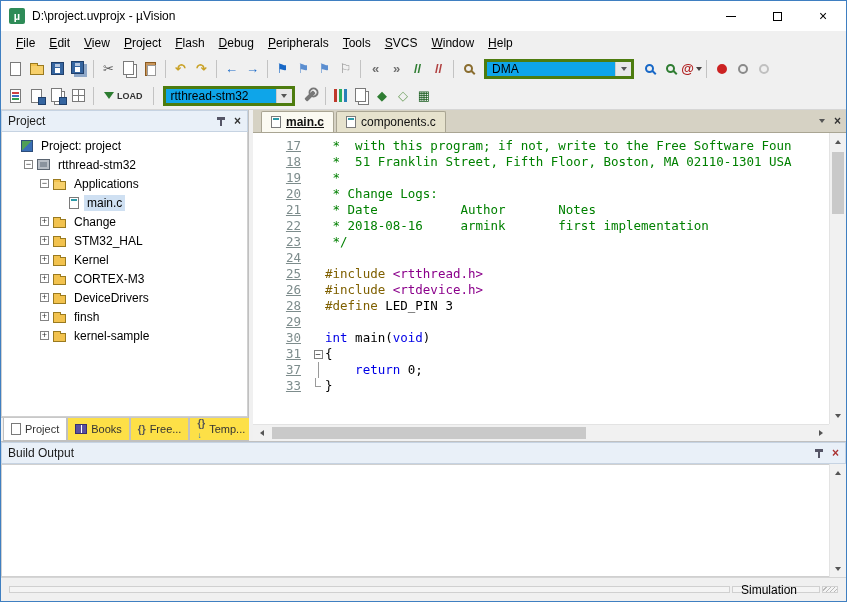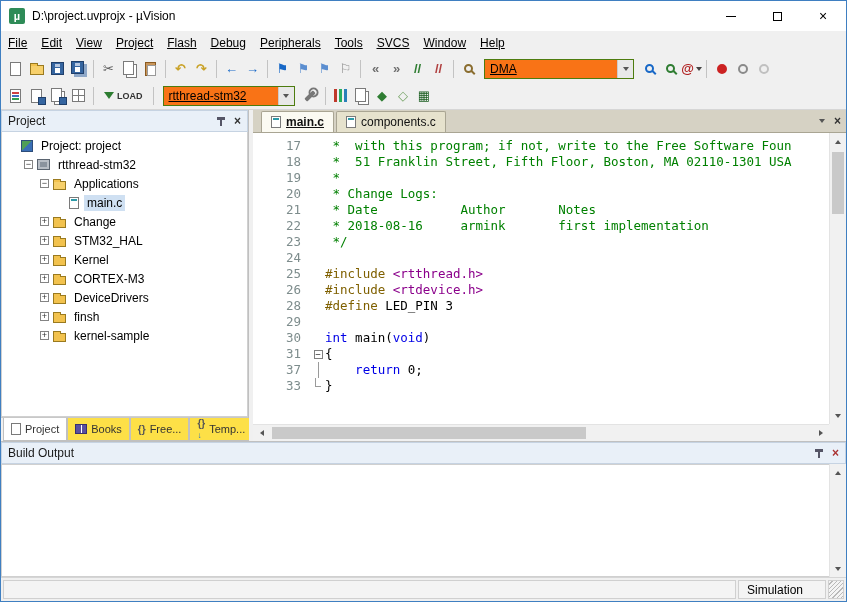--- a/index.html
+++ b/index.html
@@ -7,21 +7,21 @@
 body{font-family:"Liberation Sans","DejaVu Sans",sans-serif;font-size:12px;background:#fff;}
 .window{width:847px;height:602px;border:1px solid #3f7fc1;display:flex;flex-direction:column;background:#f0f0f0;overflow:hidden;}
 .titlebar{height:30px;flex:0 0 30px;background:#fff;display:flex;align-items:center;padding-left:8px;}
 .appicon{width:16px;height:16px;background:#2e8b57;color:#fff;font-size:11px;display:flex;align-items:center;justify-content:center;border-radius:2px;font-weight:bold;}
 .title{margin-left:7px;color:#000;}
 .winbtns{margin-left:auto;display:flex;height:100%;}
 .wbtn{width:46px;height:100%;display:flex;align-items:center;justify-content:center;}
 .w-min{width:10px;height:1px;background:#000;display:block;}
 .w-max{width:9px;height:9px;border:1px solid #000;display:block;}
 .w-close{font-size:14px;color:#000;line-height:1;}
-.menubar{height:24px;flex:0 0 24px;background:#f0f0f0;display:flex;align-items:center;padding-left:0;text-decoration:underline;}
+.menubar{height:24px;flex:0 0 24px;background:#f0f0f0;display:flex;align-items:center;padding-left:8px;}
 .menu-item{padding:3px 7px;color:#000;}
 .toolbar{height:27px;flex:0 0 27px;display:flex;align-items:center;padding:0 4px;background:#f0f0f0;overflow:hidden;}
 .tb2{height:28px;flex:0 0 28px;border-bottom:1px solid #d6d6d6;}
 .tb-sep{width:1px;height:18px;background:#c3c3c3;margin:0 4px;flex:0 0 1px;}
 .ic{width:21px;height:21px;display:inline-flex;align-items:center;justify-content:center;position:relative;flex:0 0 21px;}
 .ic .g{font-size:13px;line-height:1;font-weight:bold;}
 .caret{width:0;height:0;border-left:3px solid transparent;border-right:3px solid transparent;border-top:4px solid #444;margin-left:2px;}
 .i-page{width:11px;height:14px;background:#fff;border:1px solid #7a7a7a;display:inline-block;position:relative;}
 .i-page.p2{box-shadow:3px 3px 0 -1px #fff,3px 3px 0 0 #7a7a7a;margin:-2px 0 0 -2px;}
 .i-page.colr::after{content:"";position:absolute;left:1px;top:2px;width:7px;height:2px;background:#d04040;box-shadow:0 3px 0 #4070c0,0 6px 0 #30a050;}
@@ -47,21 +47,21 @@
 .i-bars{width:13px;height:13px;display:inline-block;background:linear-gradient(90deg,#c0392b 0 3px,transparent 3px 5px,#27ae60 5px 8px,transparent 8px 10px,#2980b9 10px 13px);}
 .i-tool{width:12px;height:4px;background:#777;transform:rotate(-45deg);display:inline-block;position:relative;border-radius:1px;}
 .i-tool::after{content:"";position:absolute;right:-4px;top:-3px;width:6px;height:6px;border:2px solid #777;border-radius:50%;}
 .i-book{width:12px;height:10px;background:#5a4fa0;border:1px solid #372f70;display:inline-block;position:relative;}
 .i-book::after{content:"";position:absolute;left:5px;top:0;width:1px;height:100%;background:#fff;}
 .braces{color:#555;font-size:10px;font-weight:bold;}
 .mini-arrow{color:#1868c7;font-size:8px;}
 .loadbtn{height:20px;display:flex;align-items:center;gap:3px;padding:0 6px;}
 .load-arrow{width:0;height:0;border-left:5px solid transparent;border-right:5px solid transparent;border-top:7px solid #2e7d32;}
 .load-label{font-size:9px;font-weight:bold;color:#333;}
-.combo{height:20px;background:#f97316;border:1px solid #4d7c0f;display:flex;align-items:center;margin:0 5px;text-decoration:underline;}
+.combo{height:20px;background:#0ea5e9;border:3px solid #4d7c0f;display:flex;align-items:center;margin:0 5px;}
 .combo-val{flex:1;padding:0 5px;color:#000;white-space:nowrap;overflow:hidden;}
 .combo-btn{width:16px;height:100%;background:#e8e8e8;border-left:1px solid #ccc;display:flex;align-items:center;justify-content:center;}
 .arr{width:0;height:0;display:inline-block;}
 .arr.down{border-left:3px solid transparent;border-right:3px solid transparent;border-top:4px solid #555;}
 .arr.up{border-left:3px solid transparent;border-right:3px solid transparent;border-bottom:4px solid #555;}
 .arr.left{border-top:3px solid transparent;border-bottom:3px solid transparent;border-right:4px solid #555;}
 .arr.right{border-top:3px solid transparent;border-bottom:3px solid transparent;border-left:4px solid #555;}
 .main{flex:1;display:flex;min-height:0;}
 .project-panel{width:248px;flex:0 0 248px;display:flex;flex-direction:column;background:#f0f0f0;border-right:1px solid #c0c0c0;}
 .panel-header{height:22px;flex:0 0 22px;background:#e9f0f8;border:1px solid #c6d3e2;display:flex;align-items:center;padding:0 6px;color:#1a1a1a;}
@@ -90,21 +90,21 @@
 .tabs{display:flex;align-items:flex-end;}
 .etab{display:flex;align-items:center;gap:5px;height:21px;padding:0 9px;background:#e6e2cd;border:1px solid #a9a593;border-bottom:none;margin-right:2px;border-radius:2px 2px 0 0;}
 .etab.active{background:#fbfaf2;}
 .etab-label{color:#111;}
 .etab-label.ul{text-decoration:underline;font-weight:bold;}
 .tabstrip-icons{position:absolute;right:5px;top:5px;display:flex;gap:9px;align-items:center;}
 .ts-x{font-size:12px;font-weight:bold;color:#333;line-height:1;}
 .code-wrap{flex:1;display:flex;min-height:0;}
 .code-area{flex:1;overflow:hidden;font-family:"DejaVu Sans Mono","Liberation Mono",monospace;font-size:12.5px;padding-top:5px;background:#fff;}
 .cline{height:16px;display:flex;white-space:pre;}
-.ln{width:58px;flex:0 0 58px;text-align:right;padding-right:10px;color:#7d8c8c;}
+.ln{width:58px;flex:0 0 58px;text-align:right;padding-right:10px;color:#7d8c8c;text-decoration:underline;}
 .fold{width:14px;flex:0 0 14px;display:flex;align-items:center;justify-content:center;}
 .foldbox{width:9px;height:9px;border:1px solid #808080;background:#fff;font-size:9px;display:flex;align-items:center;justify-content:center;line-height:1;color:#333;}
 .fline{width:1px;height:16px;background:#9a9a9a;}
 .fend{width:6px;height:9px;border-left:1px solid #9a9a9a;border-bottom:1px solid #9a9a9a;align-self:flex-start;}
 .ctext{flex:1;color:#000;}
 .s-c{color:#008000;}
 .s-p{color:#7f6000;}
 .s-h{color:#8b008b;}
 .s-k{color:#0000e6;margin-top:16px;}
 .s-t{color:#000;}
@@ -114,21 +114,21 @@
 .strack{flex:1;position:relative;}
 .sthumb{position:absolute;left:2px;right:2px;background:#c9c9c9;}
 .hscroll-row{height:17px;flex:0 0 17px;display:flex;}
 .hscroll{flex:1;display:flex;background:#f1f1f1;border-top:1px solid #e3e3e3;}
 .htrack{flex:1;position:relative;}
 .hthumb{position:absolute;top:2px;bottom:2px;left:2px;width:58%;background:#c9c9c9;}
 .corner{width:17px;flex:0 0 17px;background:#f1f1f1;}
 .build-panel{flex:0 0 136px;display:flex;flex-direction:column;border-top:1px solid #c0c0c0;background:#f0f0f0;}
 .build-body{flex:1;display:flex;min-height:0;}
 .build-content{flex:1;background:#fff;border:1px solid #d0d0d0;border-right:none;}
-.statusbar{height:24px;flex:0 0 24px;background:#f0f0f0;display:flex;align-items:stretch;padding:2px;gap:2px;border-top:1px solid #d5d5d5;}
+.statusbar{height:24px;flex:0 0 24px;background:#f0f0f0;display:flex;align-items:stretch;padding:8px;gap:2px;border-top:1px solid #d5d5d5;}
 .sb-left{flex:1;border:1px solid #d0d0d0;background:#f4f4f4;}
 .sb-sim{width:88px;flex:0 0 88px;border:1px solid #d0d0d0;display:flex;align-items:center;padding-left:8px;color:#000;background:#f4f4f4;}
 .sb-grip{width:16px;flex:0 0 16px;border:1px solid #d0d0d0;background:repeating-linear-gradient(135deg,#f4f4f4 0 2px,#b9b9b9 2px 3px);}
 </style>
 </head>
 <body>
 
 <div class="window">
   <div class="titlebar">
     <span class="appicon">µ</span>

